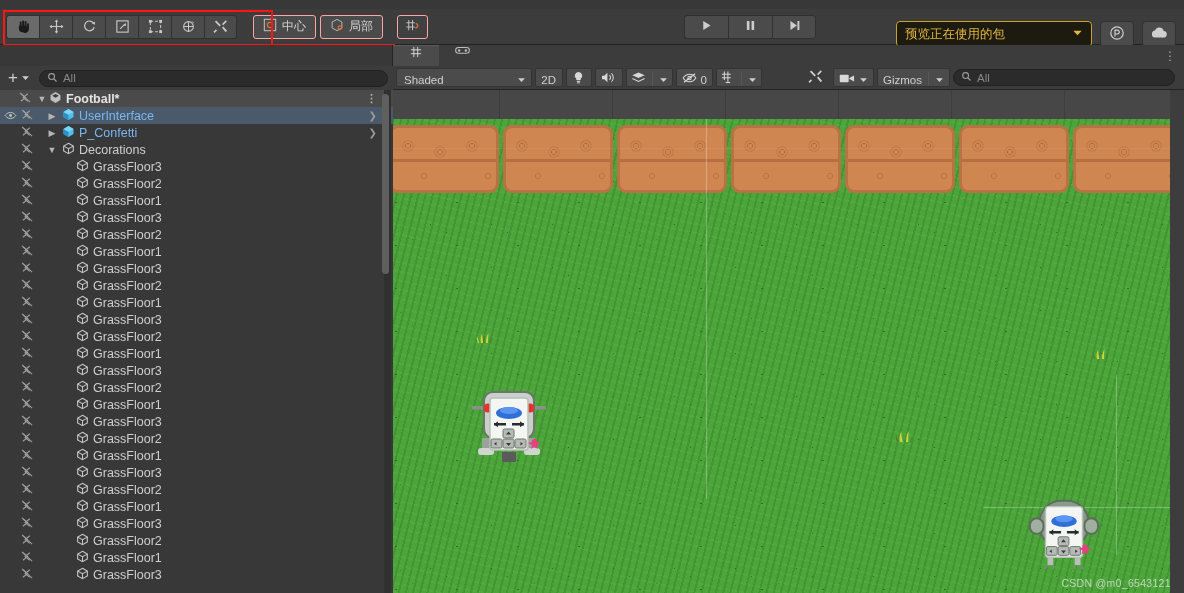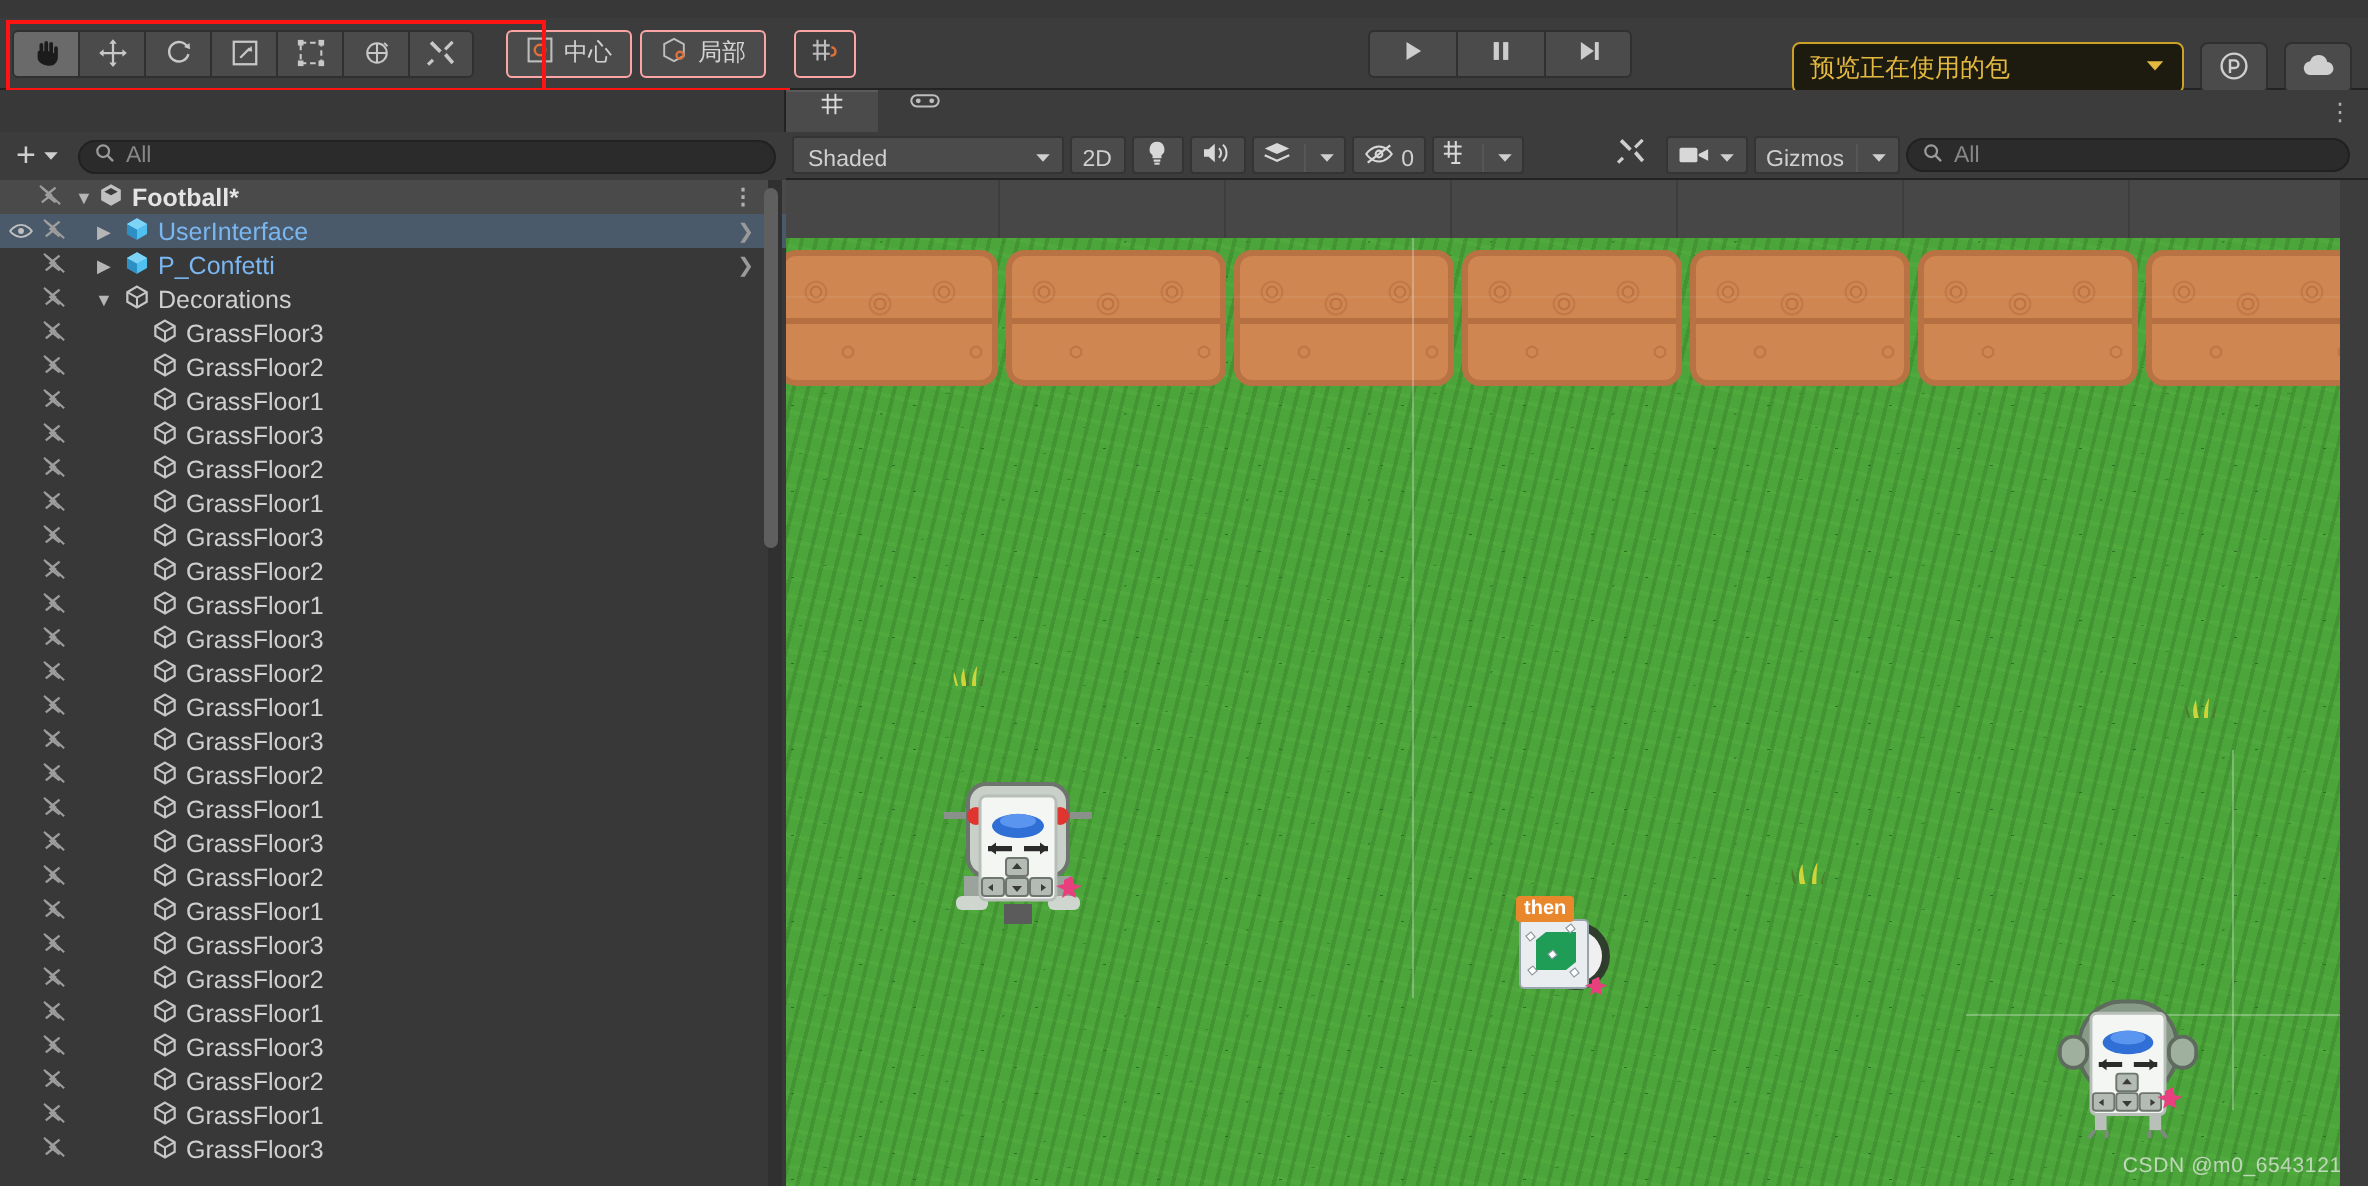--- a/index.html
+++ b/index.html
@@ -960,36 +960,18 @@
           <rect x="33" y="47" width="11" height="9" rx="1.5" fill="#b4bab4" stroke="#6f756f"></rect>
           <rect x="21" y="57" width="11" height="9" rx="1.5" fill="#b4bab4" stroke="#6f756f"></rect>
           <rect x="33" y="57" width="11" height="9" rx="1.5" fill="#b4bab4" stroke="#6f756f"></rect>
           <rect x="45" y="57" width="11" height="9" rx="1.5" fill="#b4bab4" stroke="#6f756f"></rect>
           <path fill="#3a3a3a" d="M38.5 49.5l-2.5 3h5zM26.5 60l-2.5 1.8 2.5 1.8zM50.5 60l2.5 1.8-2.5 1.8zM38.5 64l-2.5-3h5z"></path>
           <path fill="#e8407f" d="M58 56l4-2 1 4 4 1-4 2 1 4-4-2-3 2 1-4-4-2 4-1z"></path>
           <path fill="none" stroke="#7d8a7d" stroke-width="2" d="M22 76l-3 4M28 76l0 4M50 76l0 4M56 76l3 4"></path>
         </g>
       </svg>
 
-      <div class="sprite" style="left:365px; top:358px; width:52px; height:56px;">
-        <svg width="52" height="56" viewBox="0 0 52 56">
-          <circle cx="30" cy="30" r="17" fill="#2b2b2b" opacity=".85"></circle>
-          <circle cx="30" cy="30" r="13" fill="#f0f0f0"></circle>
-          <rect x="2" y="12" width="34" height="34" rx="2" fill="#e9edf0" stroke="#9aa4ac"></rect>
-          <rect x="10" y="22" width="15" height="15" fill="#1f9d57"></rect>
-          <path fill="#1f9d57" d="M10 22l5-4h15l-5 4zM25 22l5-4v15l-5 4z"></path>
-          <g fill="#ffffff" stroke="#8b96a0" stroke-width=".6">
-            <path d="M5 20l2.5-2 2 2.5-2.5 2z"></path>
-            <path d="M25 16l2.5-2 2 2.5-2.5 2z"></path>
-            <path d="M6 37l2.5-2 2 2.5-2.5 2z"></path>
-            <path d="M27 38l2.5-2 2 2.5-2.5 2z"></path>
-            <path d="M16 29l2.5-2 2 2.5-2.5 2z"></path>
-          </g>
-          <path fill="#e8407f" d="M38 42l3.5-1.6.8 3.4 3.4.8-3.4 1.6.8 3.4-3.4-1.6-2.6 1.6.8-3.4-3.4-1.6 3.5-.8z"></path>
-        </svg>
-        <div style="position:absolute;left:0;top:0;background:#e8872b;color:#ffffff;font-size:10px;font-weight:bold;padding:1px 4px;border-radius:2px;font-family:'Liberation Sans',sans-serif;">then</div>
-      </div>
 
       <div class="watermark">CSDN @m0_65431212</div>
       <div class="corner"></div>
     </div>
   </div>
 </div>
 
 </body></html>

